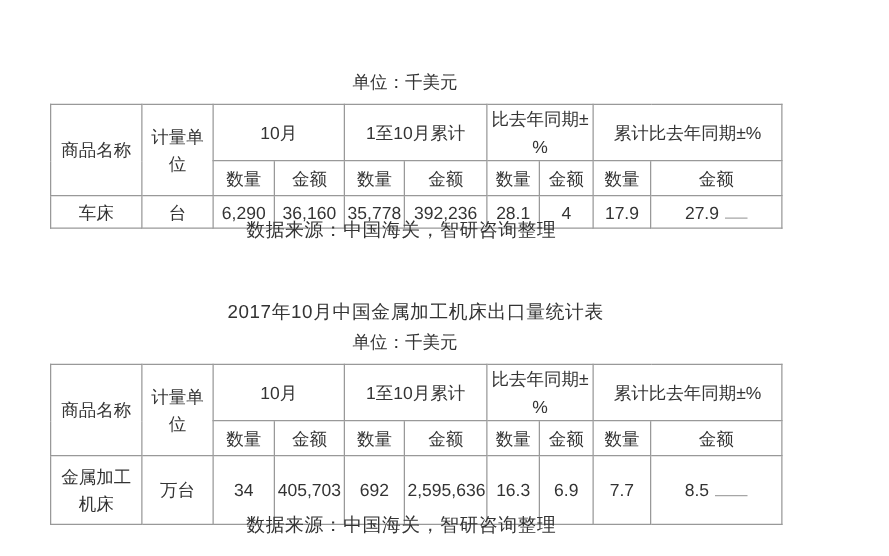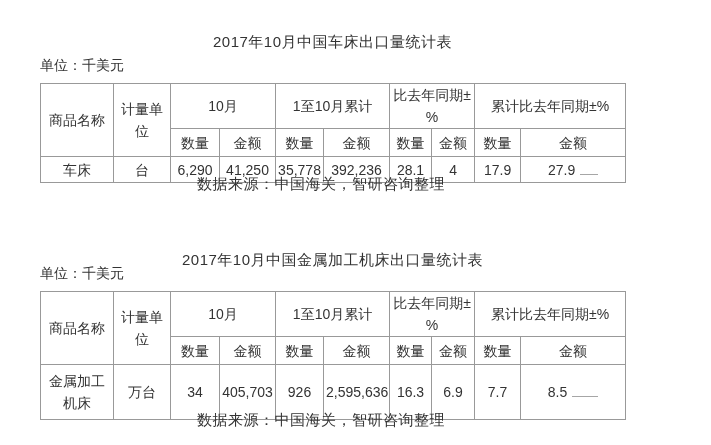--- a/index.html
+++ b/index.html
@@ -2,44 +2,43 @@
 <html><head>
 <meta charset="utf-8">
 <style>
   html,body{margin:0;padding:0;background:#ffffff;}
   .page{
     position:relative;width:711px;height:445px;background:#ffffff;
     font-family:"Liberation Sans",sans-serif;color:#333333;overflow:hidden;
   }
   .block{position:absolute;left:40px;width:585px;box-sizing:border-box;}
   .tbl-title{text-align:center;font-size:15px;letter-spacing:0.5px;}
-  .unit-line{text-align:left;font-size:14px;padding-right:17px;}
+  .unit-line{text-align:center;font-size:14px;padding-right:17px;}
   .source-line{text-align:center;font-size:15px;padding-right:23px;letter-spacing:0.5px;}
   table.stats{border-collapse:collapse;table-layout:fixed;width:585px;font-size:14px;color:#333333;}
   table.stats td{
     border:1px solid #999999;text-align:center;vertical-align:middle;
     padding:0 2px;line-height:22px;overflow:hidden;
   }
   tr.r1 td{height:25px;}
   tr.r2 td{height:27px;}
   table.t1 tr.r3 td{height:25px;}
   table.t2 tr.r3 td{height:54px;}
   .us{display:inline-block;border-bottom:1px solid #a6a6a6;height:13px;margin-left:5px;vertical-align:baseline;}
   .us-1{width:18px;}
   .us-2{width:26px;}
   
   .s1-title{top:33px;}  .s1-unit{top:57px;}  .s1-table{top:83px;}  .s1-source{top:175px;}
-  .s2-title{top:251px;} .s2-unit{top:265px;} .s2-table{top:291px;} .s2-source{top:411px;}
+  .s2-title{top:240px;} .s2-unit{top:265px;} .s2-table{top:291px;} .s2-source{top:411px;}
 </style>
 </head>
 <body>
 
 <div class="page">
 
-  <div class="block tbl-title s1-title">2017年10月中国车床出口量统计表</div>
   <div class="block unit-line s1-unit">单位：千美元</div>
 
   <table class="stats t1 block s1-table">
     <colgroup>
       <col style="width:73px">
         <col style="width:57px">
       <col style="width:49px">
         <col style="width:56px">
       <col style="width:48px">
         <col style="width:66px">
@@ -64,21 +63,21 @@
       <td>金额</td>
       <td>数量</td>
       <td>金额</td>
       <td>数量</td>
       <td>金额</td>
     </tr>
     <tr class="r3">
       <td>车床</td>
       <td>台</td>
       <td>6,290</td>
-      <td>41,250</td>
+      <td>36,160</td>
       <td>35,778</td>
       <td>392,236</td>
       <td>28.1</td>
       <td>4</td>
       <td>17.9</td>
       <td><span>27.9</span><span class="us us-1"></span></td>
     </tr>
   </tbody>
     </table>
 
@@ -117,21 +116,21 @@
       <td>数量</td>
       <td>金额</td>
       <td>数量</td>
       <td>金额</td>
     </tr>
     <tr class="r3">
       <td>金属加工机床</td>
       <td>万台</td>
       <td>34</td>
       <td>405,703</td>
-      <td>926</td>
+      <td>692</td>
       <td>2,595,636</td>
       <td>16.3</td>
       <td>6.9</td>
       <td>7.7</td>
       <td><span>8.5</span><span class="us us-2"></span></td>
     </tr>
   </tbody>
     </table>
 
   <div class="block source-line s2-source">数据来源：中国海关，智研咨询整理</div>

